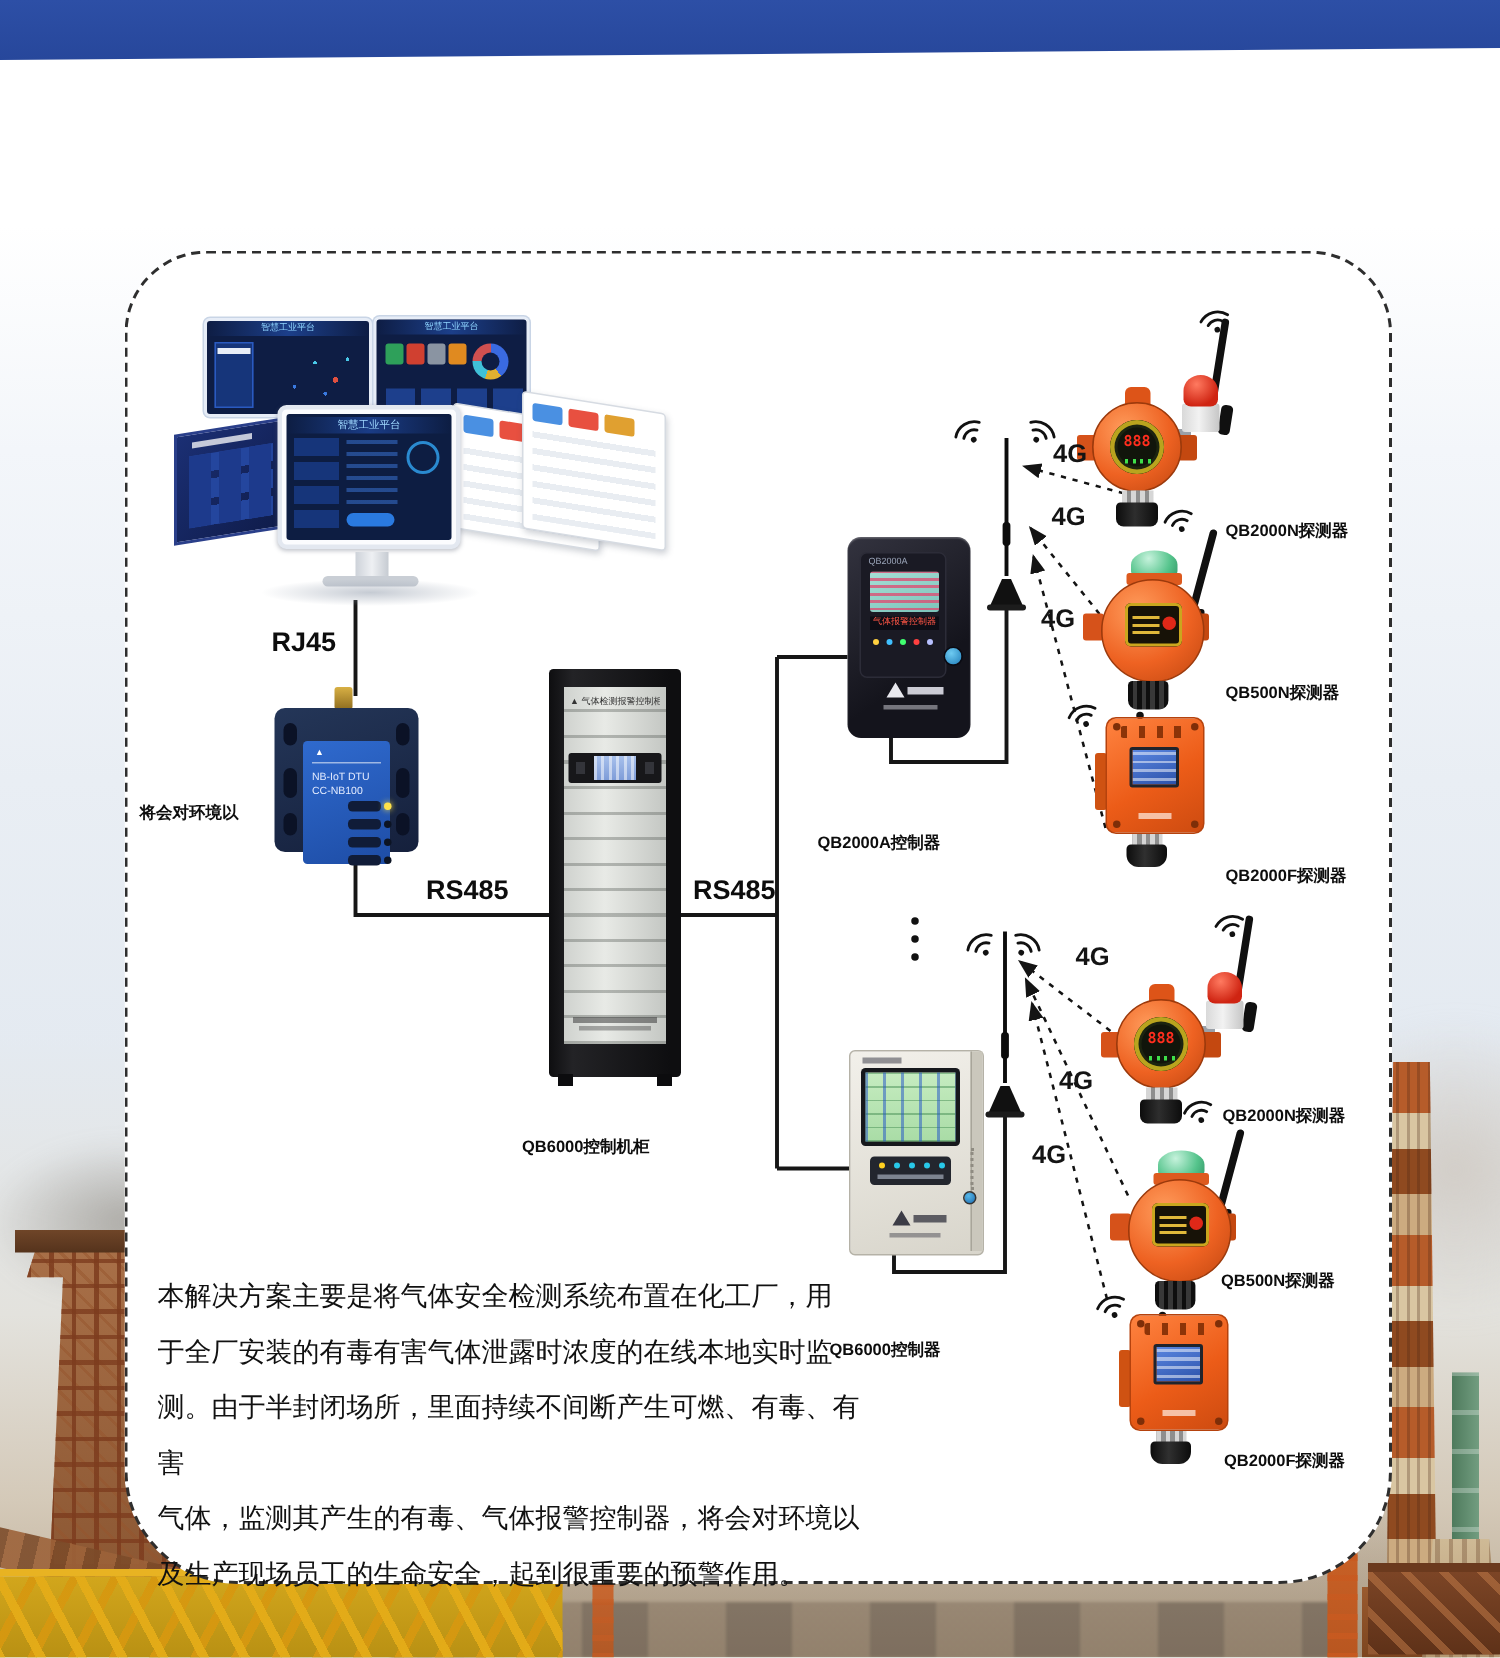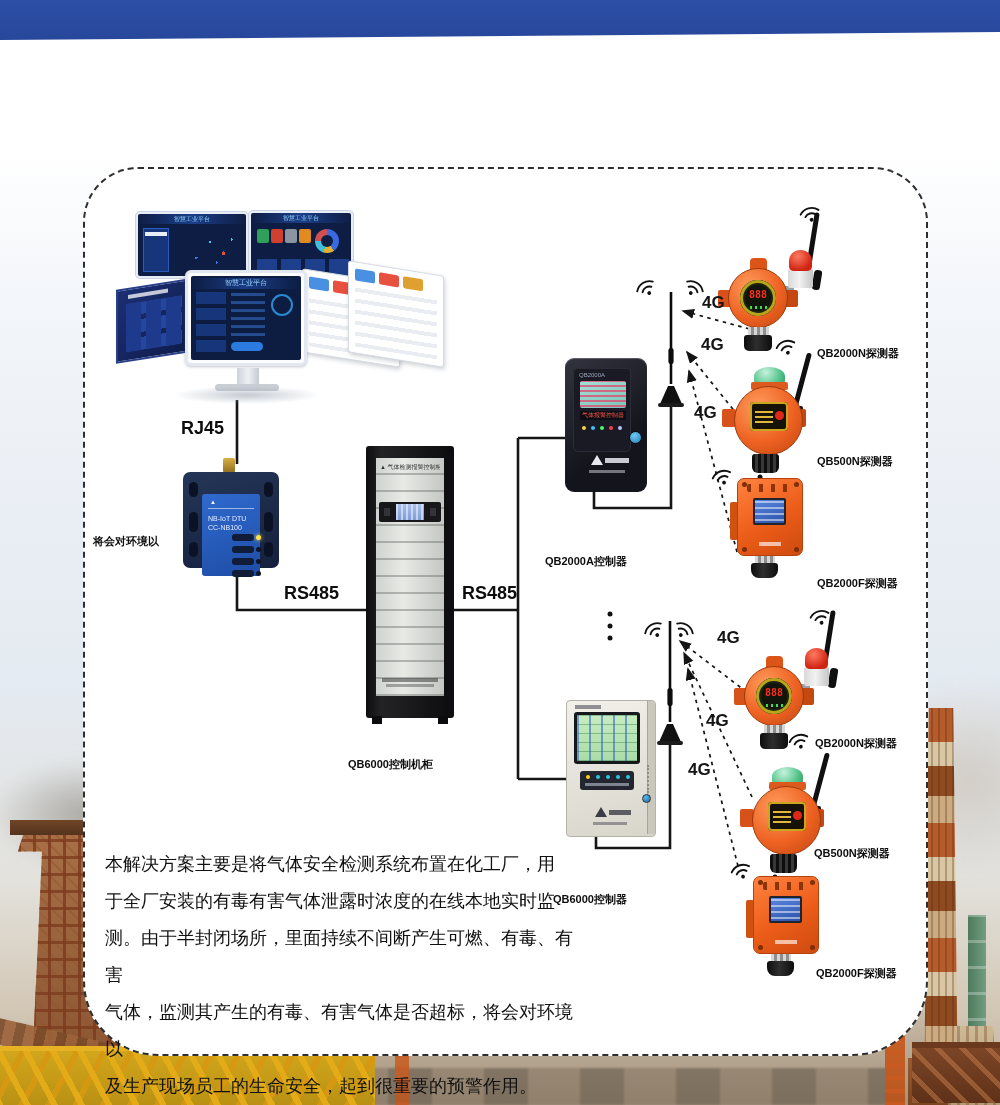--- a/index.html
+++ b/index.html
@@ -587,16 +587,16 @@
   <div class="fourg" style="left:702px;top:293px">4G</div>
   <div class="fourg" style="left:701px;top:335px">4G</div>
   <div class="fourg" style="left:694px;top:403px">4G</div>
   <div class="fourg" style="left:717px;top:628px">4G</div>
   <div class="fourg" style="left:706px;top:711px">4G</div>
   <div class="fourg" style="left:688px;top:760px">4G</div>
 
   <div class="abs desc">本解决方案主要是将气体安全检测系统布置在化工厂，用
 于全厂安装的有毒有害气体泄露时浓度的在线本地实时监
 测。由于半封闭场所，里面持续不间断产生可燃、有毒、有害
-气体，监测其产生的有毒、有害气体是否超标，将会对环境以
+气体，监测其产生的有毒、气体报警控制器，将会对环境以
 及生产现场员工的生命安全，起到很重要的预警作用。</div>
 
 </div>
 
 </body></html>

